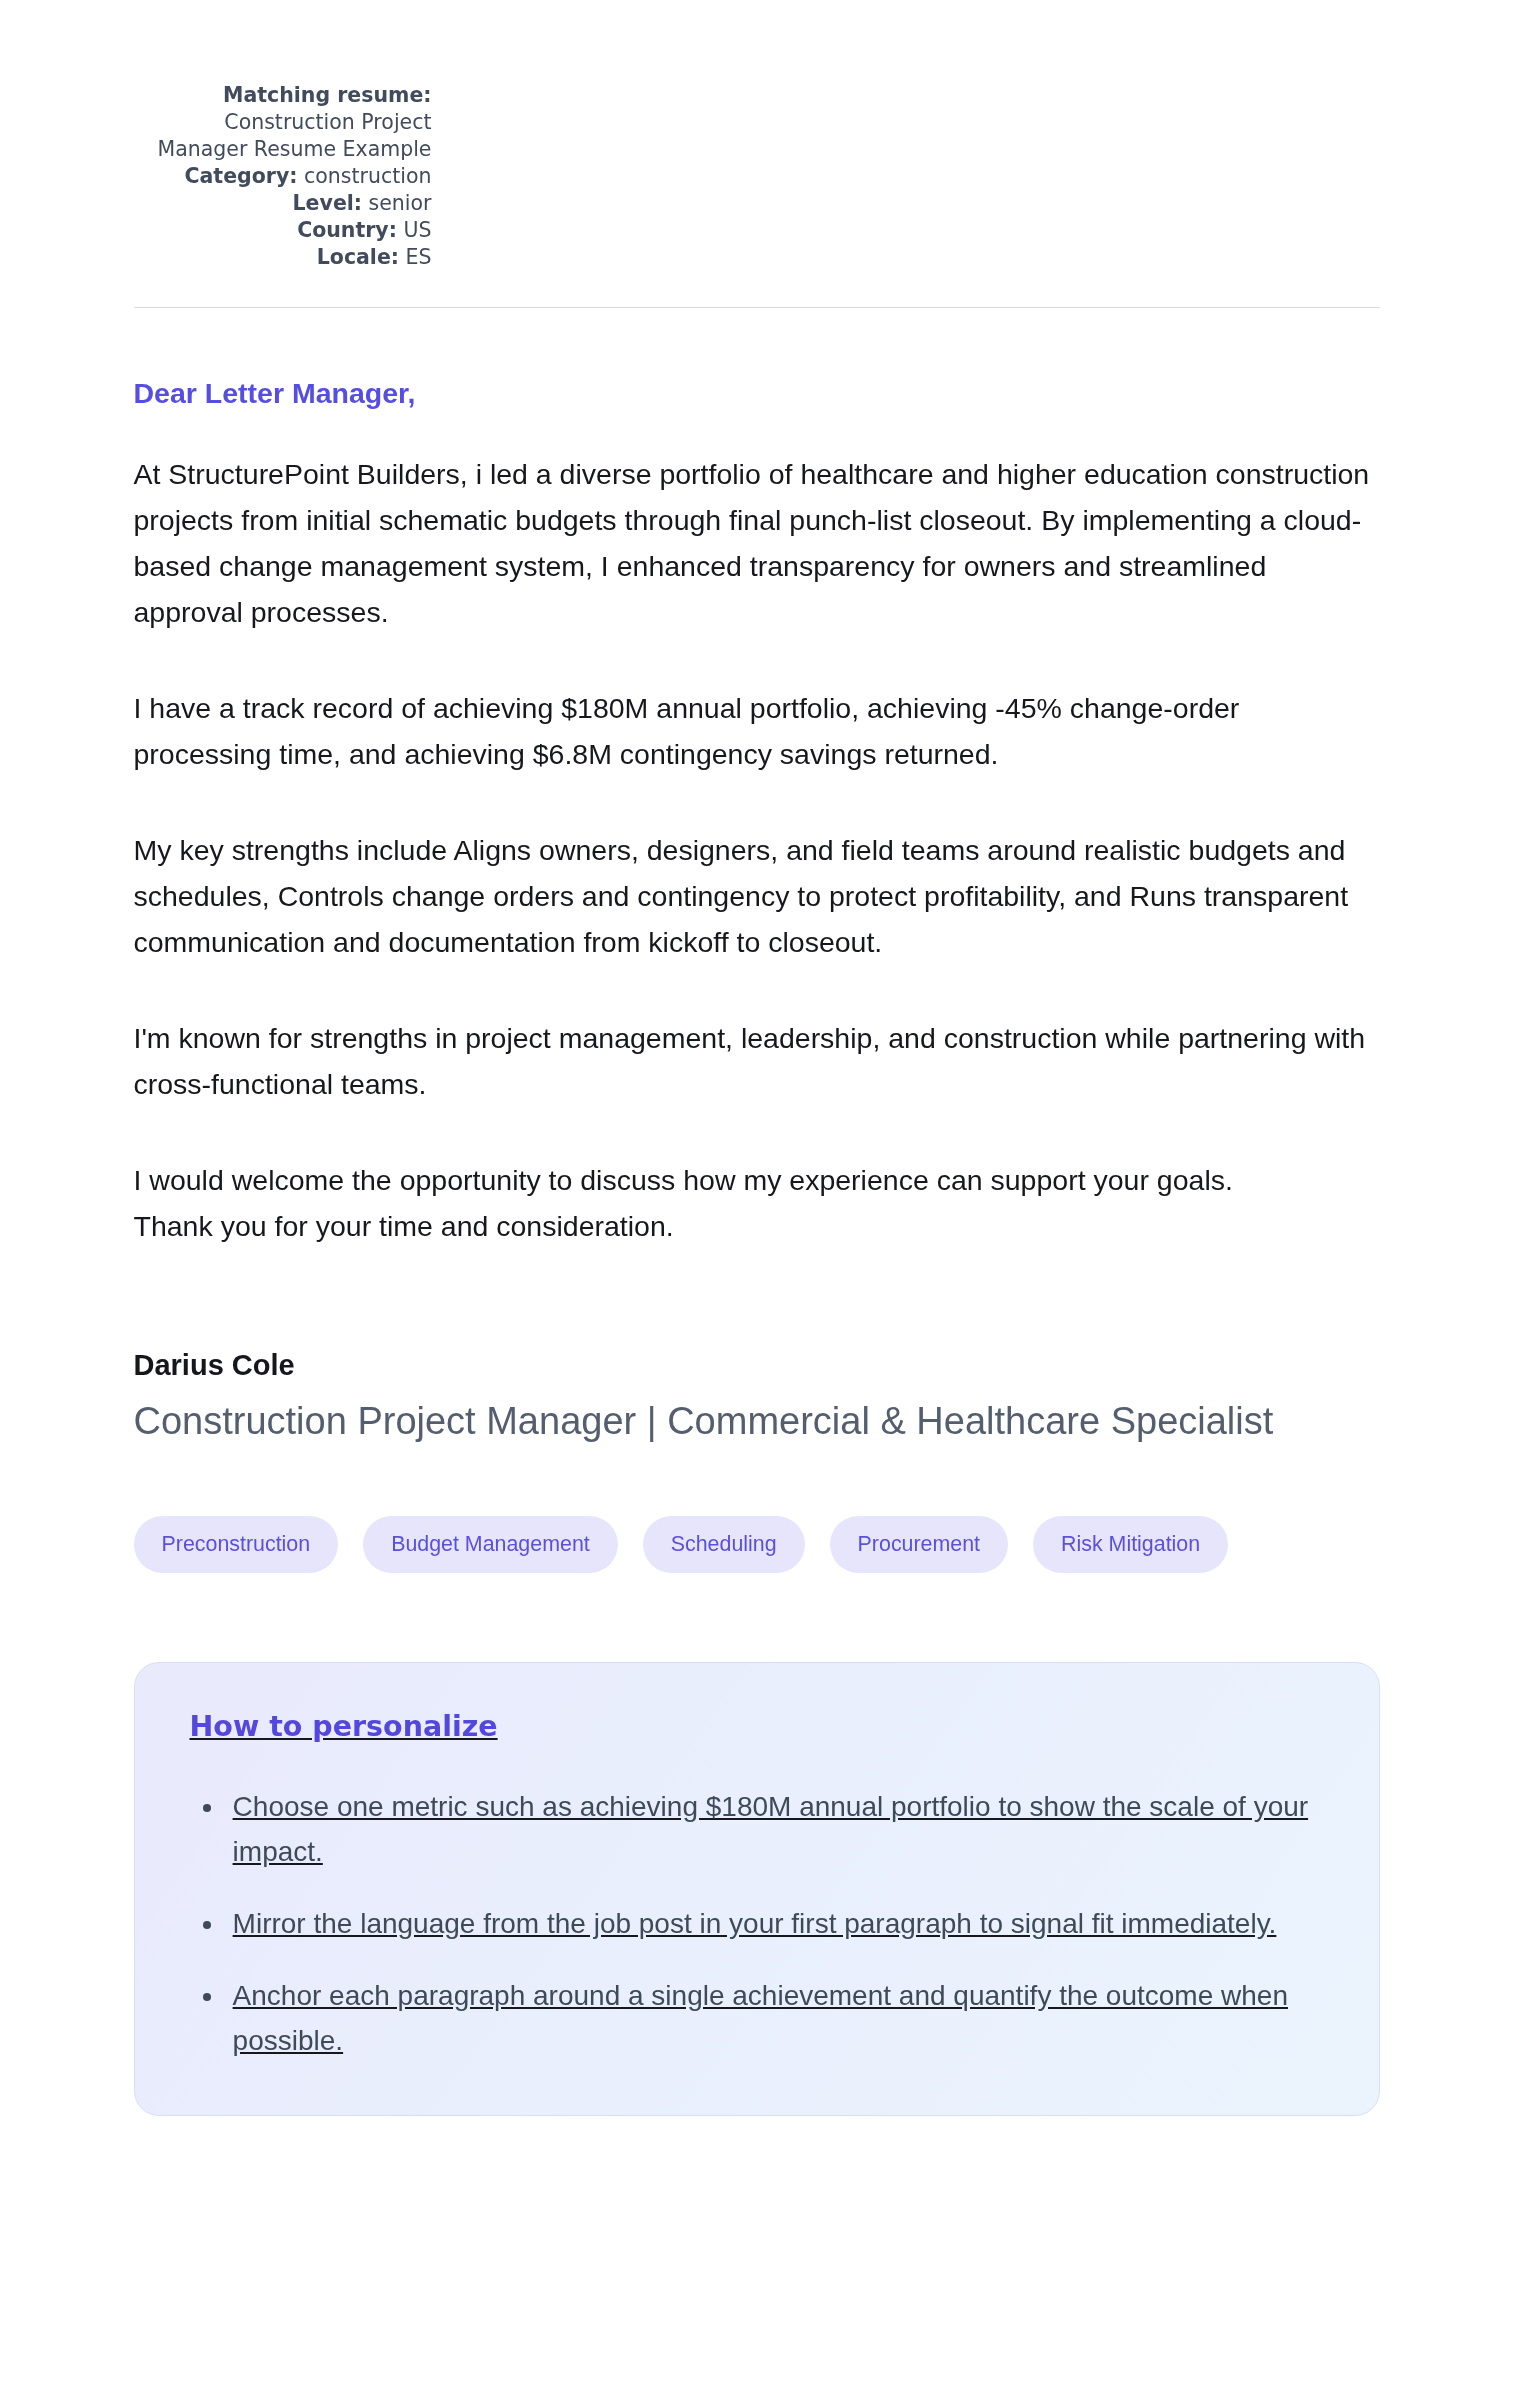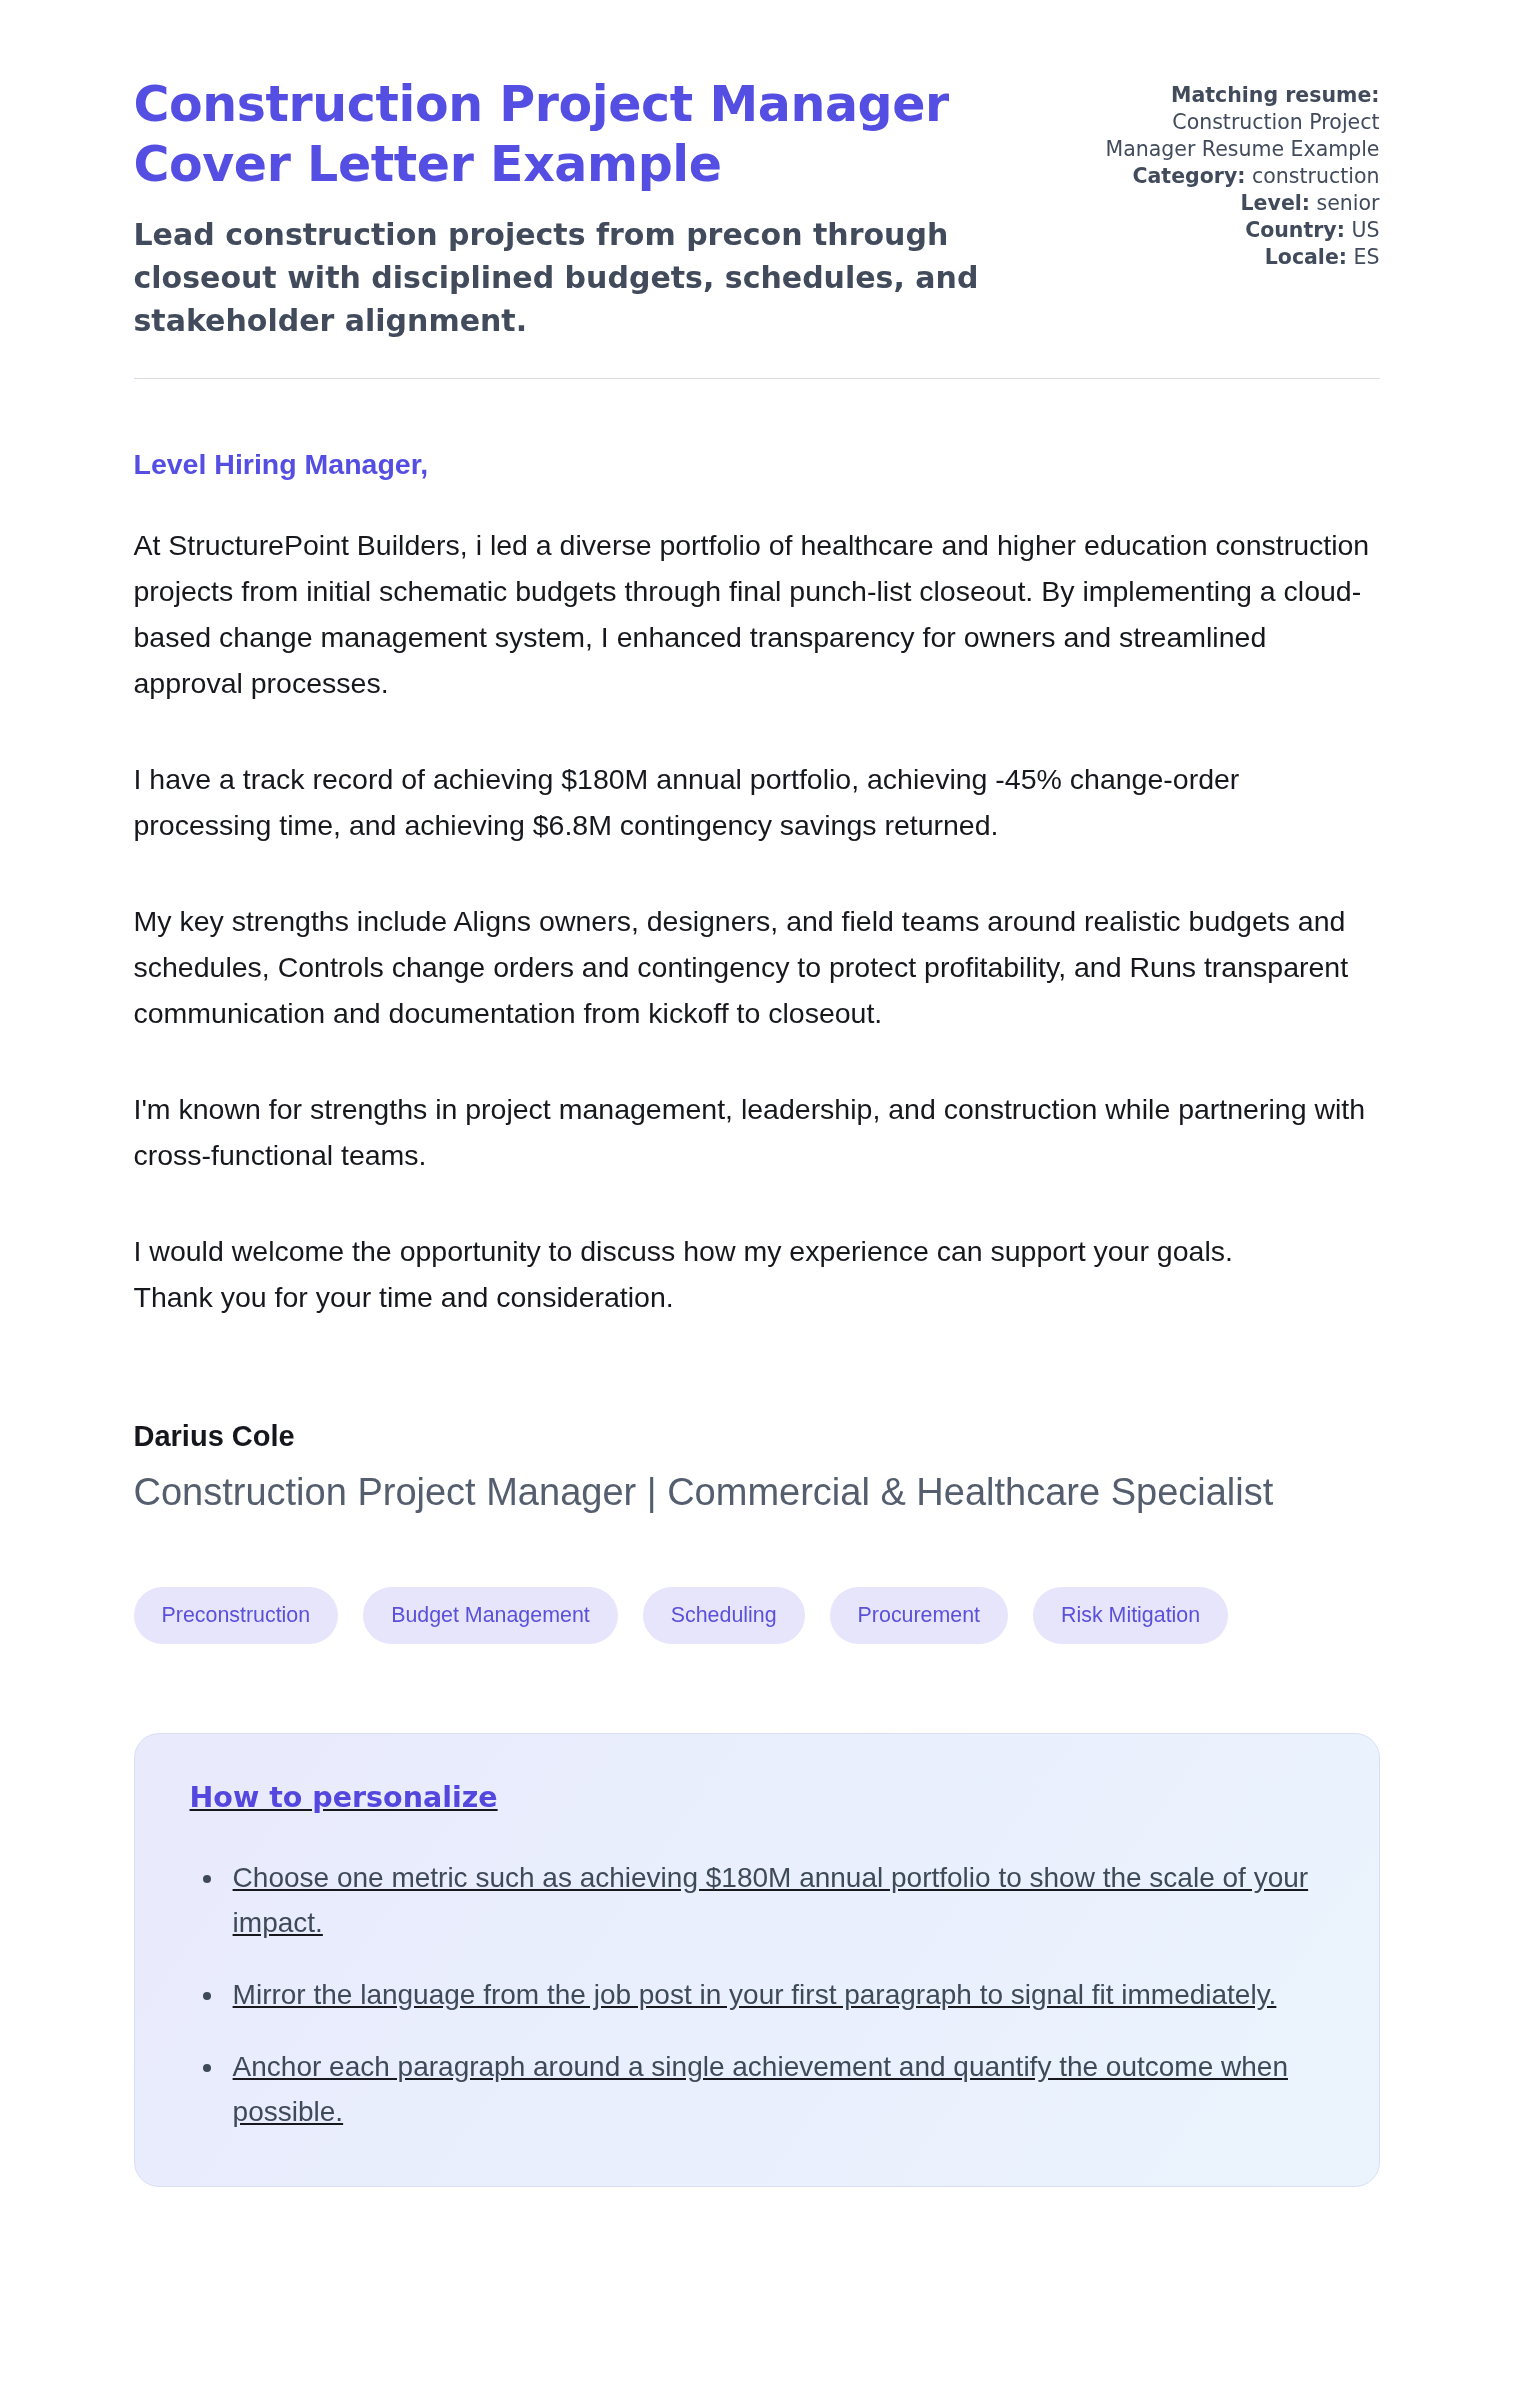--- a/index.html
+++ b/index.html
@@ -146,37 +146,33 @@
     max-width: 1113px;
   }
   .tips-list li:last-child { margin-bottom: 0; }
 </style>
 </head>
 <body>
 
 <div class="page">
 
   <header class="header">
-    <div class="header-left">
-      <h1 class="page-title">Construction Project Manager Cover Letter Example</h1>
-      <p class="page-subtitle">Lead construction projects from precon through closeout with disciplined budgets, schedules, and stakeholder alignment.</p>
-    </div>
     <aside class="meta">
       <div class="meta-line"><span class="b">Matching resume:</span> <span>Construction Project Manager Resume Example</span></div>
       <div class="meta-line"><span class="b">Category:</span> <span>construction</span></div>
       <div class="meta-line"><span class="b">Level:</span> <span>senior</span></div>
       <div class="meta-line"><span class="b">Country:</span> <span>US</span></div>
       <div class="meta-line"><span class="b">Locale:</span> <span>ES</span></div>
     </aside>
   </header>
 
   <hr class="divider">
 
   <main>
-    <p class="salutation">Level Hiring Manager,</p>
+    <p class="salutation">Dear Letter Manager,</p>
 
     <p class="para">At StructurePoint Builders, i led a diverse portfolio of healthcare and higher education construction projects from initial schematic budgets through final punch-list closeout. By implementing a cloud-based change management system, I enhanced transparency for owners and streamlined approval processes.</p>
     <p class="para">I have a track record of achieving $180M annual portfolio, achieving -45% change-order processing time, and achieving $6.8M contingency savings returned.</p>
     <p class="para">My key strengths include Aligns owners, designers, and field teams around realistic budgets and schedules, Controls change orders and contingency to protect profitability, and Runs transparent communication and documentation from kickoff to closeout.</p>
     <p class="para">I'm known for strengths in project management, leadership, and construction while partnering with cross-functional teams.</p>
     <p class="para para-last">I would welcome the opportunity to discuss how my experience can support your goals. Thank you for your time and consideration.</p>
 
     <p class="sig-name">Darius Cole</p>
     <p class="sig-role">Construction Project Manager | Commercial &amp; Healthcare Specialist</p>
 

